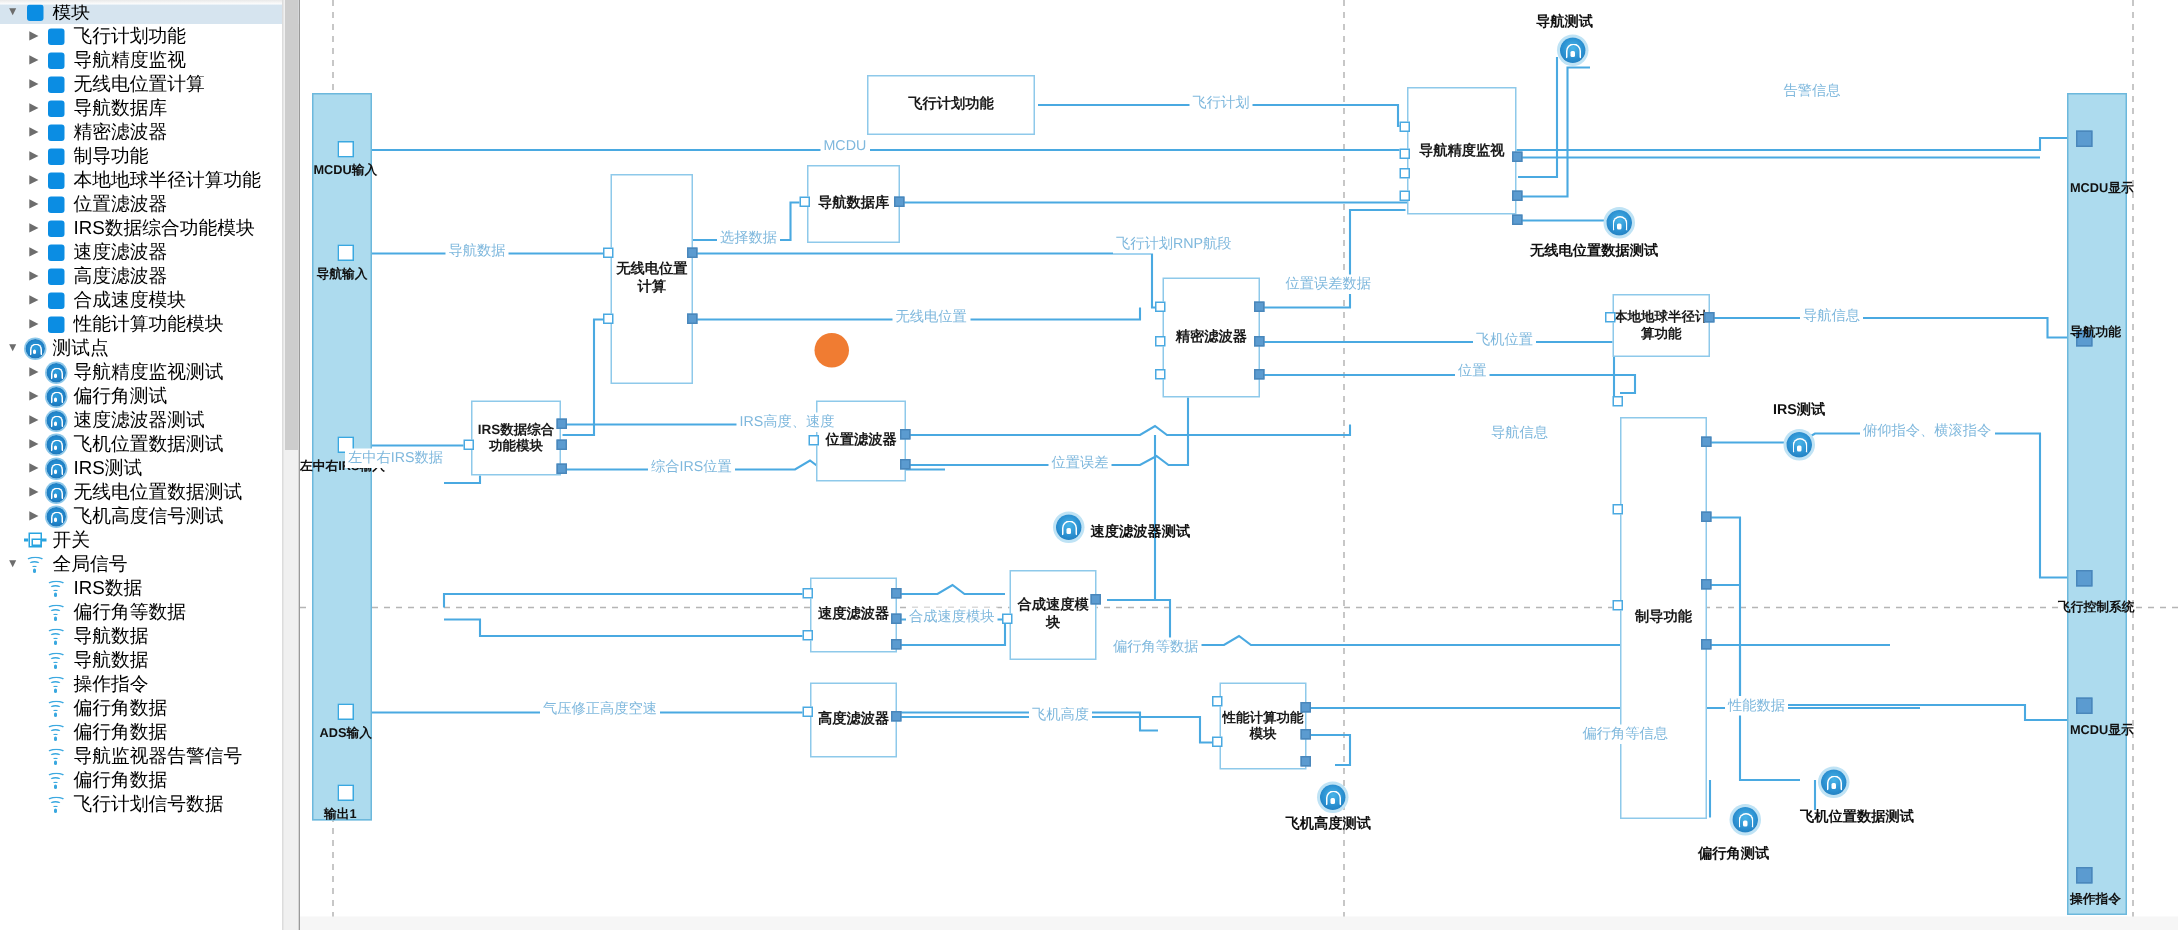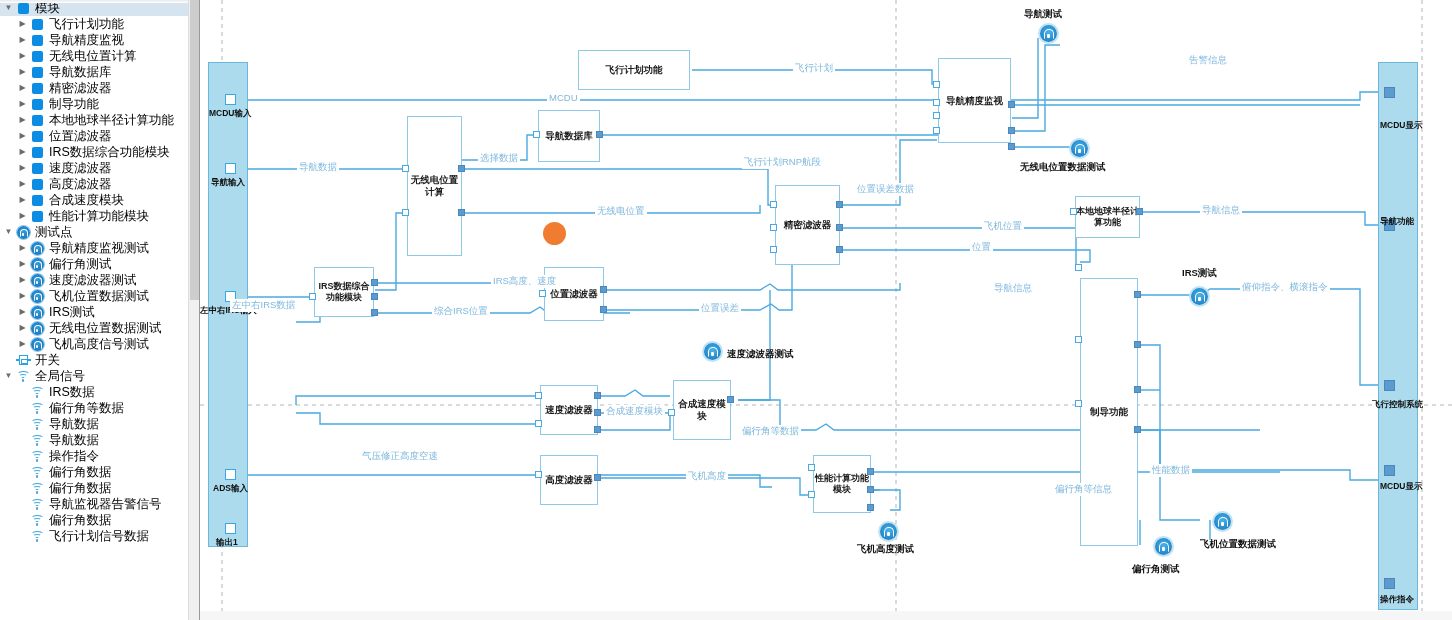--- a/index.html
+++ b/index.html
@@ -715,21 +715,21 @@
     <div class="wlabel" style="left:499px; top:302px;text-align:center;">位置误差</div>
     <div class="wlabel" style="left:655px; top:183px;">位置误差数据</div>
     <div class="wlabel" style="left:782px; top:220px;">飞机位置</div>
     <div class="wlabel" style="left:770px; top:241px;">位置</div>
     <div class="wlabel" style="left:792px; top:282px;">导航信息</div>
     <div class="wlabel" style="left:1000px; top:204px;">导航信息</div>
     <div class="wlabel" style="left:987px; top:54px;">告警信息</div>
     <div class="wlabel" style="left:1040px; top:281px;">俯仰指令、横滚指令</div>
     <div class="wlabel" style="left:404px; top:405px;">合成速度模块</div>
     <div class="wlabel" style="left:540px; top:425px;">偏行角等数据</div>
-    <div class="wlabel" style="left:160px; top:450px;">气压修正高度空速</div>
+    <div class="wlabel" style="left:160px; top:466px;">气压修正高度空速</div>
     <div class="wlabel" style="left:486px; top:470px;">飞机高度</div>
     <div class="wlabel" style="left:950px; top:464px;">性能数据</div>
     <div class="wlabel" style="left:853px; top:483px;">偏行角等信息</div>
 
     <div id="hsb"></div>
   </div>
   </div>
 </div>
 
 </body></html>

